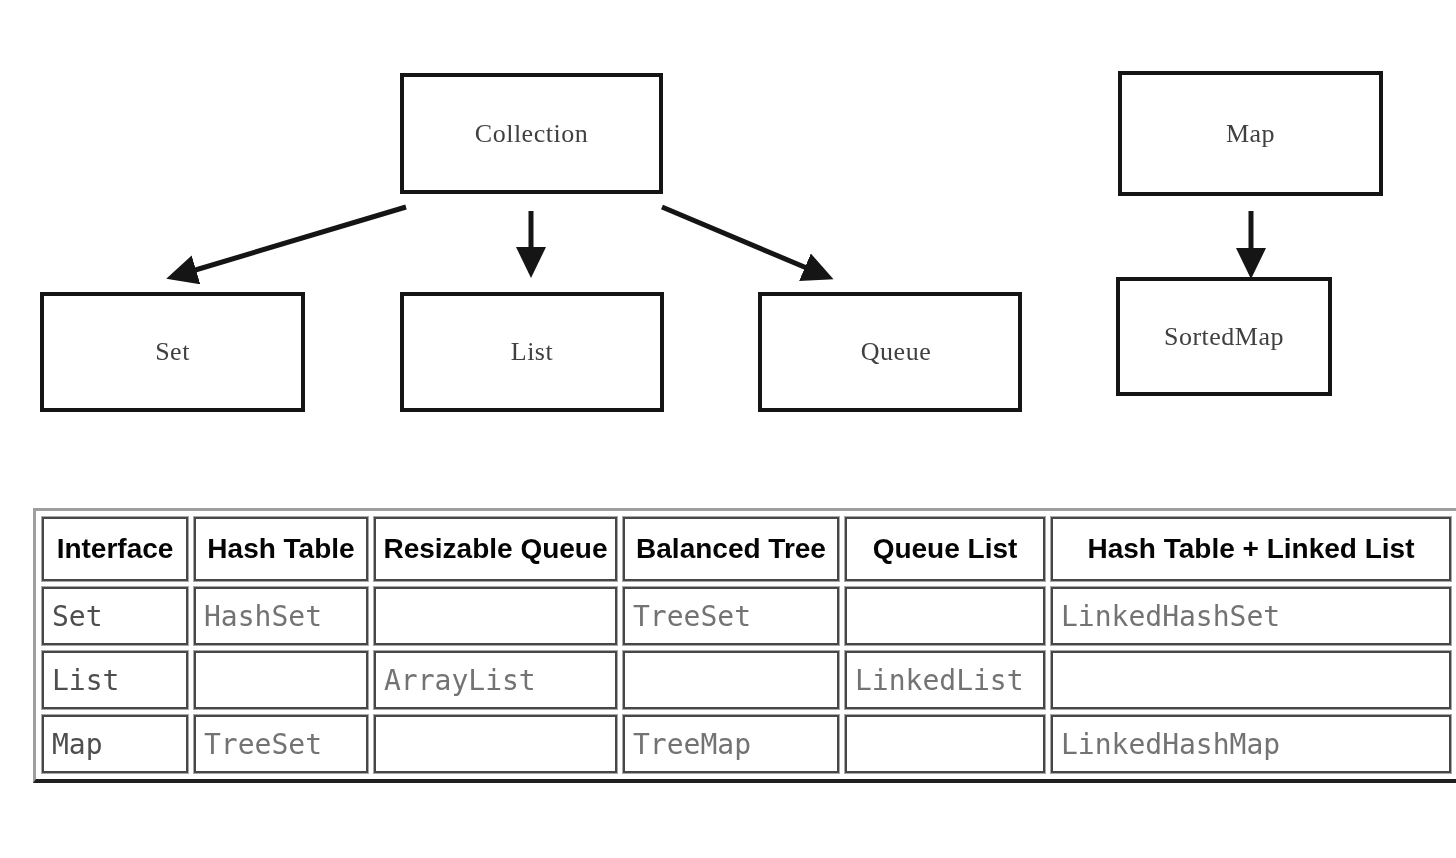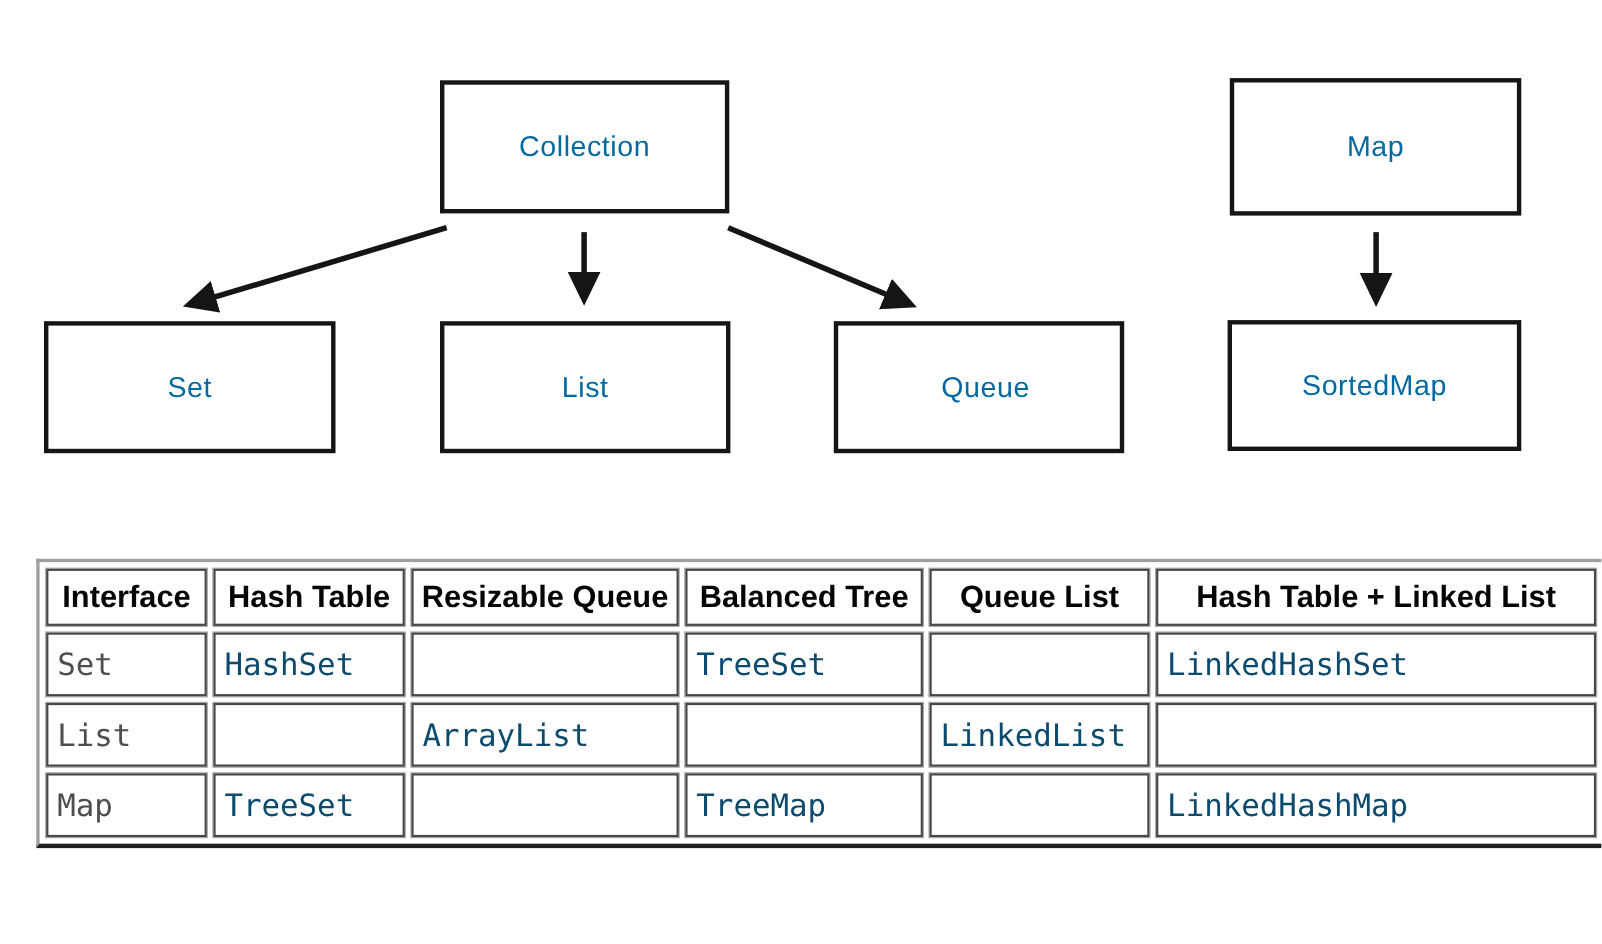--- a/index.html
+++ b/index.html
@@ -21,29 +21,30 @@
     position: absolute;
     background: #ffffff;
     border: 4px solid #151515;
     box-sizing: border-box;
     display: flex;
     align-items: center;
     justify-content: center;
   }
   .dbox .lbl {
     font-size: 26px;
-    color: #0369a1;
+    color: #404040;
     letter-spacing: 0.5px;
+    font-family: Liberation Serif, serif;
   }
   #box-collection { left: 400px; top: 73px;  width: 263px; height: 121px; }
   #box-map        { left: 1118px; top: 71px; width: 265px; height: 125px; }
   #box-set        { left: 40px;  top: 292px; width: 265px; height: 120px; }
   #box-list       { left: 400px; top: 292px; width: 264px; height: 120px; }
   #box-queue      { left: 758px; top: 292px; width: 264px; height: 120px; padding-left: 12px; }
-  #box-sortedmap  { left: 1116px; top: 291px; width: 267px; height: 119px; }
+  #box-sortedmap  { left: 1116px; top: 277px; width: 216px; height: 119px; }
 
   #arrow-layer {
     position: absolute;
     left: 0; top: 0;
     width: 1456px;
     height: 470px;
     pointer-events: none;
   }
 
   
@@ -72,32 +73,32 @@
     overflow: hidden;
     white-space: nowrap;
   }
   table.impl th {
     font-family: "Liberation Sans", sans-serif;
     font-weight: bold;
     font-size: 28px;
     color: #050505;
     text-align: center;
     padding: 4px 6px;
-    height: 52px;
+    height: 64px;
   }
   table.impl td {
     font-family: "DejaVu Sans Mono", "Liberation Mono", monospace;
     font-size: 28px;
     text-align: left;
     vertical-align: middle;
     padding: 2px 8px;
     height: 58px;
   }
   td.iface { color: #4e4e4e; }
-  td.impl-name { color: #0c4a6e; }
+  td.impl-name { color: #737373; }
 
   col.c0 { width: 146px; }
   col.c1 { width: 174px; }
   col.c2 { width: 243px; }
   col.c3 { width: 216px; }
   col.c4 { width: 200px; }
   col.c5 { width: 400px; }
 </style>
 </head>
 <body>

